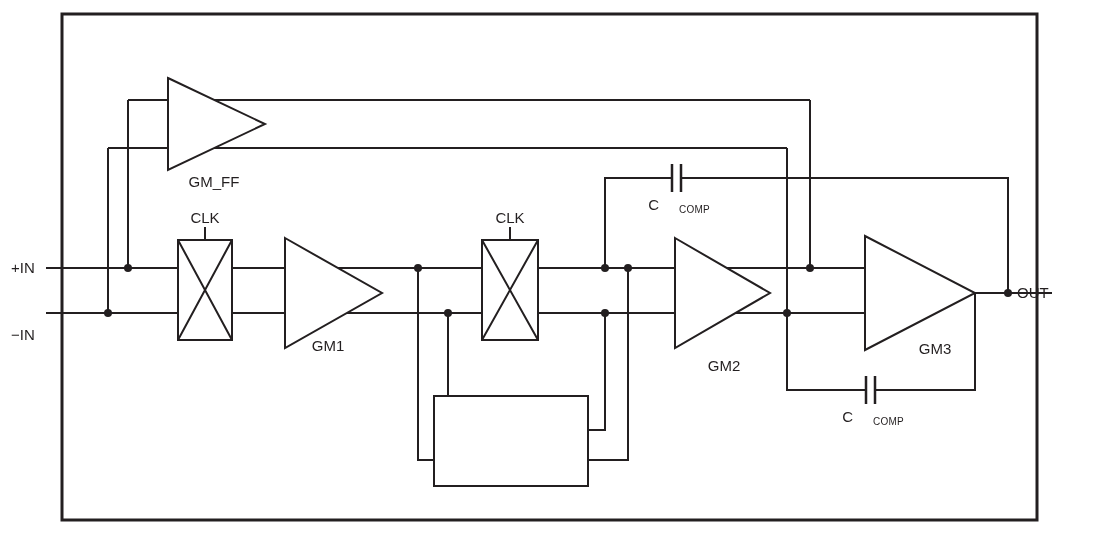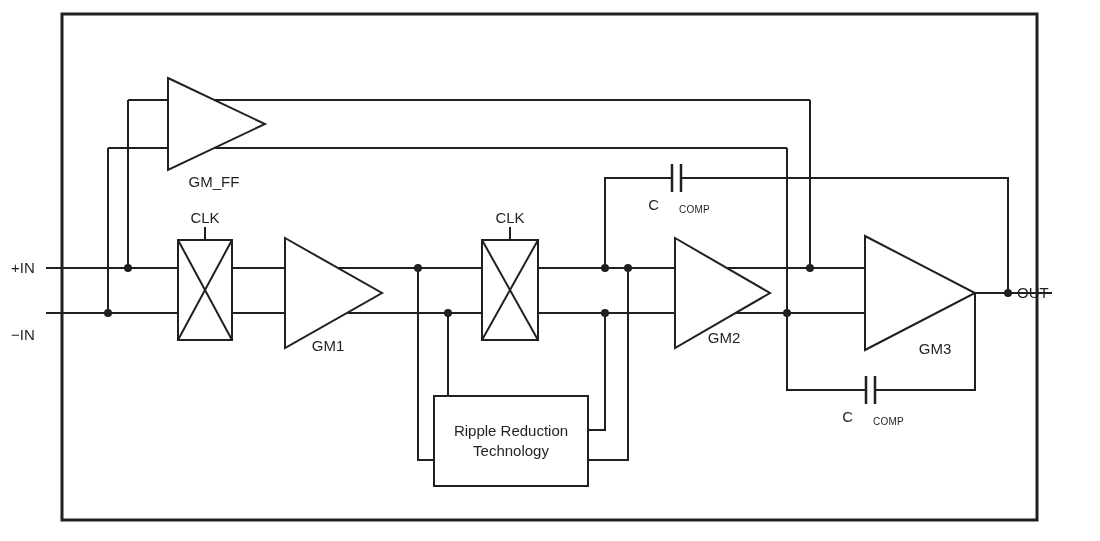--- a/index.html
+++ b/index.html
@@ -117,26 +117,22 @@
   <div class="lbl" style="left:1017px; top:284px;">OUT</div>
 
   <div class="lbl center" style="left:214px; top:182px;">GM_FF</div>
 
   <div class="lbl center" style="left:205px; top:218px;">CLK</div>
 
   <div class="lbl center" style="left:510px; top:218px;">CLK</div>
 
   <div class="lbl center" style="left:328px; top:346px;">GM1</div>
 
-  <div class="lbl center" style="left:724px; top:338px;">GM2</div>
+  <div class="lbl center" style="left:724px; top:366px;">GM2</div>
 
   <div class="lbl center" style="left:912px; top:349px;margin-left:23px;">GM3</div>
 
   <div class="lbl center" style="left:679px; top:206px;"><span>C</span><span class="sub">COMP</span></div>
 
   <div class="lbl center" style="left:873px; top:418px;"><span>C</span><span class="sub">COMP</span></div>
 
-  <div class="ripple-text" style="left:434px; top:396px; width:154px; height:90px;">
-    <div>Ripple Reduction</div>
-    <div>Technology</div>
-  </div>
 
 </div>
 
 </body></html>

